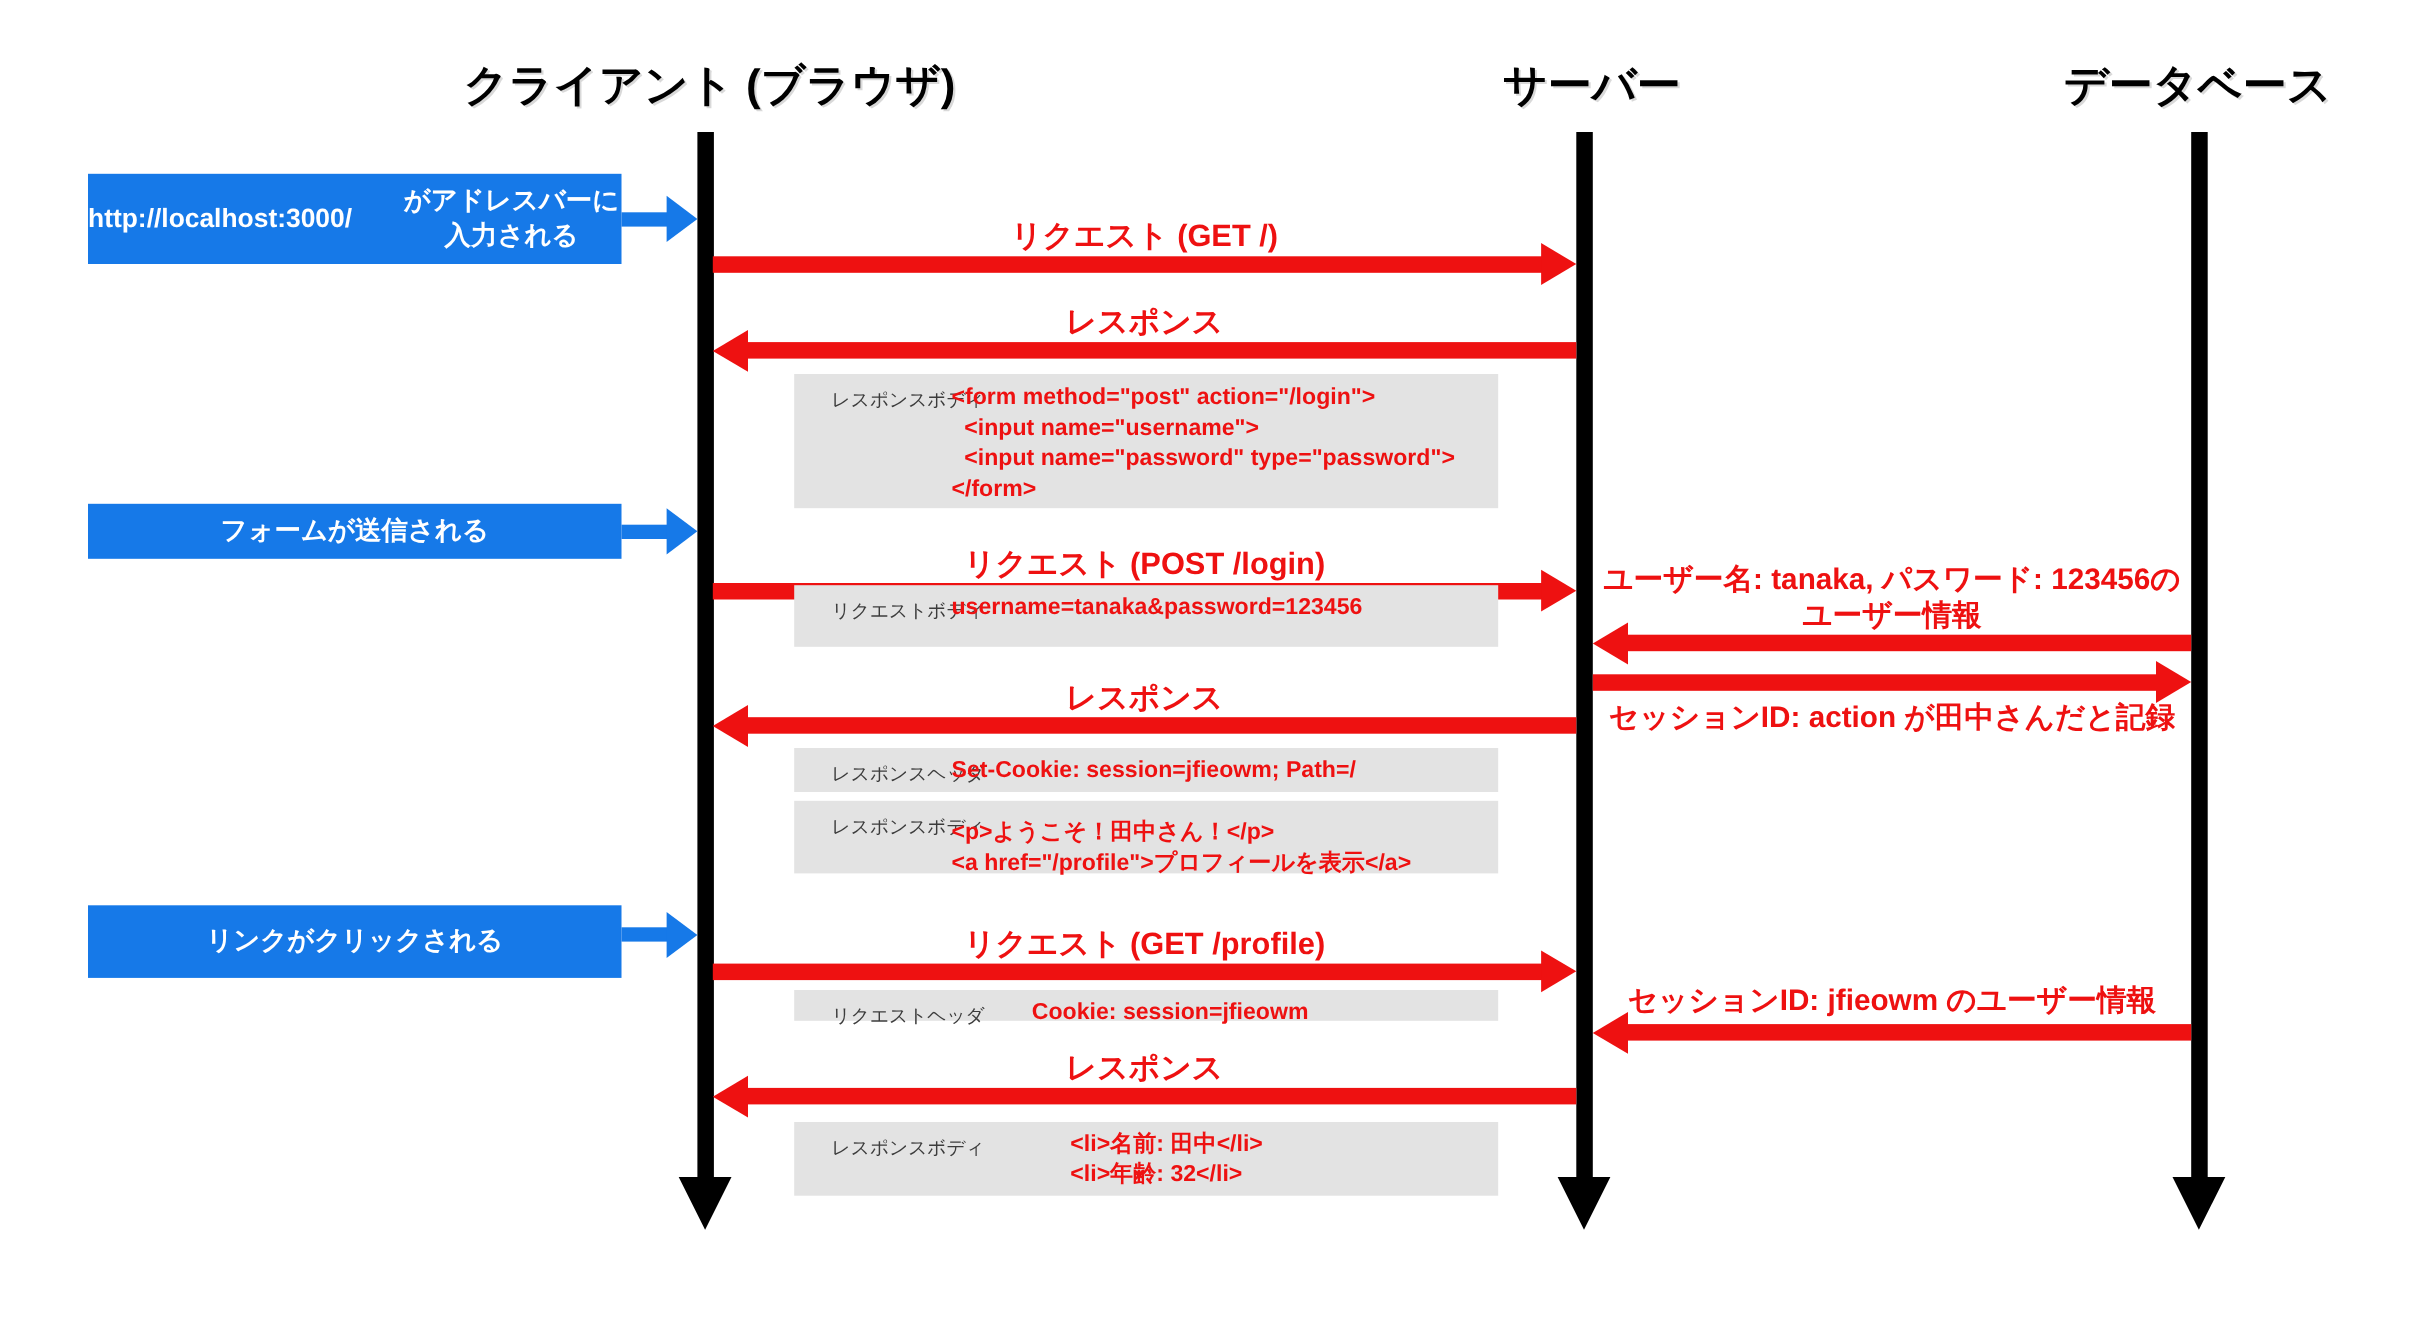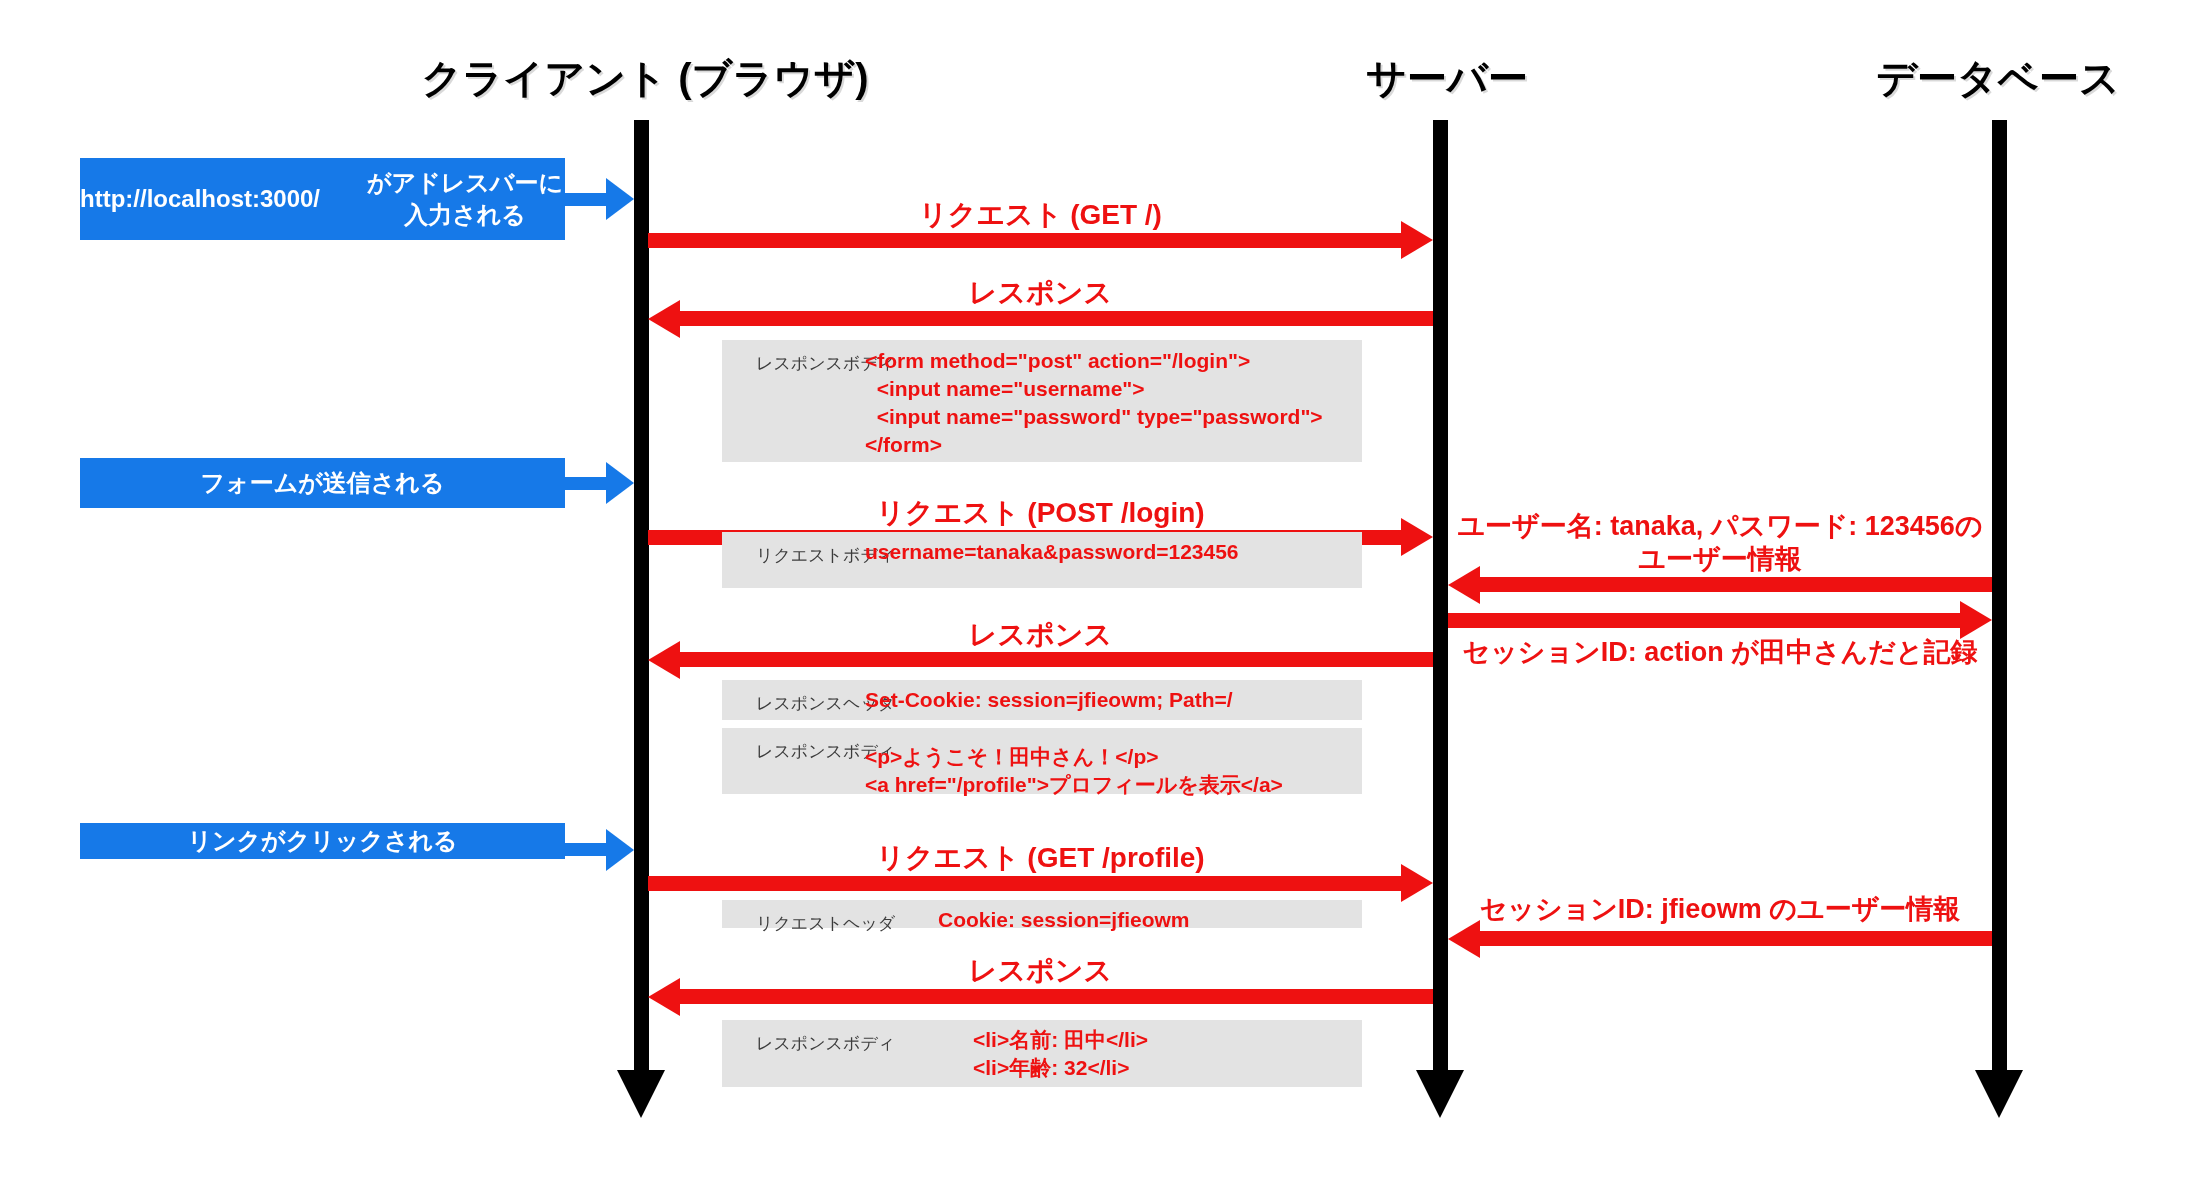--- a/index.html
+++ b/index.html
@@ -156,21 +156,21 @@
 </div>
 
 <div class="info-box" style="top:728px;height:66px">
   <span class="ib-label">レスポンスボディ</span>
   <div class="ib-code" style="top:15px">
     <span>&lt;p&gt;ようこそ！田中さん！&lt;/p&gt;</span>
     <span>&lt;a href="/profile"&gt;プロフィールを表示&lt;/a&gt;</span>
   </div>
 </div>
 
-<div class="event-box" style="top:823px;height:36px">
+<div class="event-box" style="top:823px;height:66px">
   <span>リンクがクリックされる</span>
 </div>
 <div class="event-shaft" style="left:565px;top:843px;width:43px"></div>
 <div class="event-head" style="left:606px;top:829px"></div>
 
 <div class="msg-label" style="top:843px">リクエスト (GET /profile)</div>
 <div class="shaft" style="left:648px;top:876px;width:754px"></div>
 <div class="head-right" style="left:1401px;top:864px"></div>
 
 <div class="info-box" style="top:900px;height:28px">

